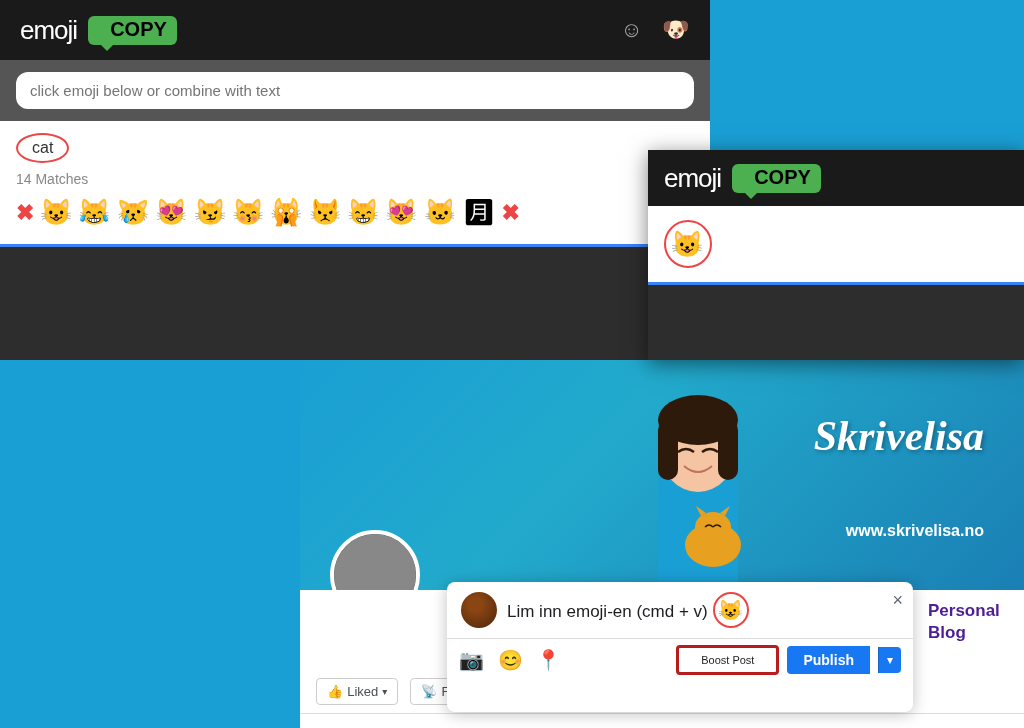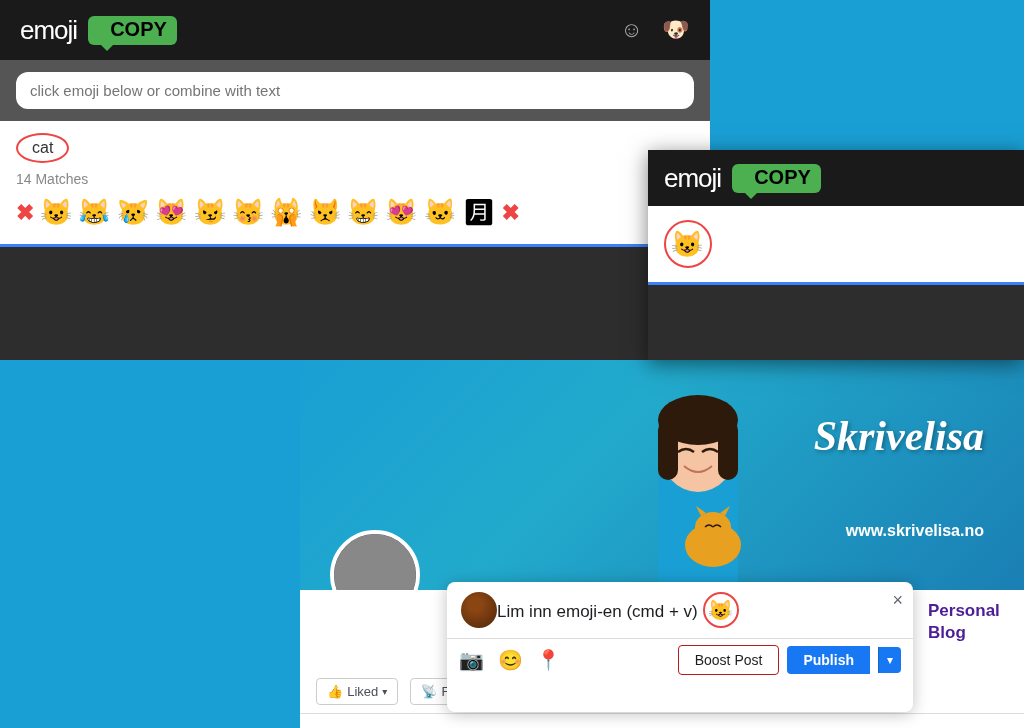--- a/index.html
+++ b/index.html
@@ -262,21 +262,21 @@
       background: white;
       border-radius: 8px;
       box-shadow: 0 2px 16px rgba(0,0,0,0.25);
       z-index: 30;
       overflow: hidden;
     }
     .post-dialog-header {
       display: flex;
       align-items: center;
       padding: 10px 14px;
-      gap: 0;
+      gap: 10px;
       position: relative;
     }
     .post-avatar {
       width: 36px;
       height: 36px;
       border-radius: 50%;
       background: #555;
       overflow: hidden;
       flex-shrink: 0;
     }
@@ -325,25 +325,25 @@
       font-size: 20px;
       color: #606770;
       cursor: pointer;
     }
     .post-footer-actions {
       display: flex;
       align-items: center;
       gap: 8px;
     }
     .boost-btn {
-      padding: 6px 16px;
-      border: 1px solid #b91c1c;
+      padding: 6px 22px;
+      border: 3px solid #b91c1c;
       border-radius: 4px;
       background: white;
-      font-size: 14px;
+      font-size: 11px;
       color: #1c1e21;
       cursor: pointer;
     }
     .publish-btn {
       padding: 6px 16px;
       border: none;
       border-radius: 4px 0 0 4px;
       background: #1877f2;
       color: white;
       font-size: 14px;

